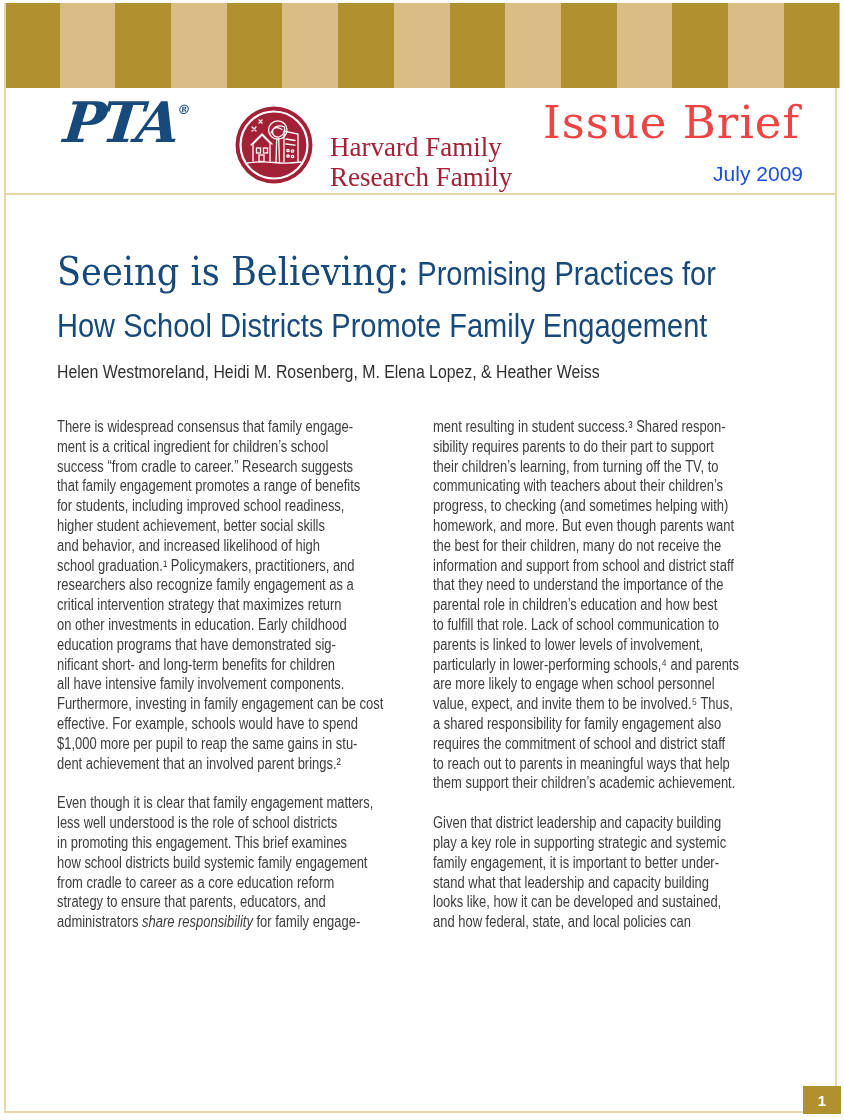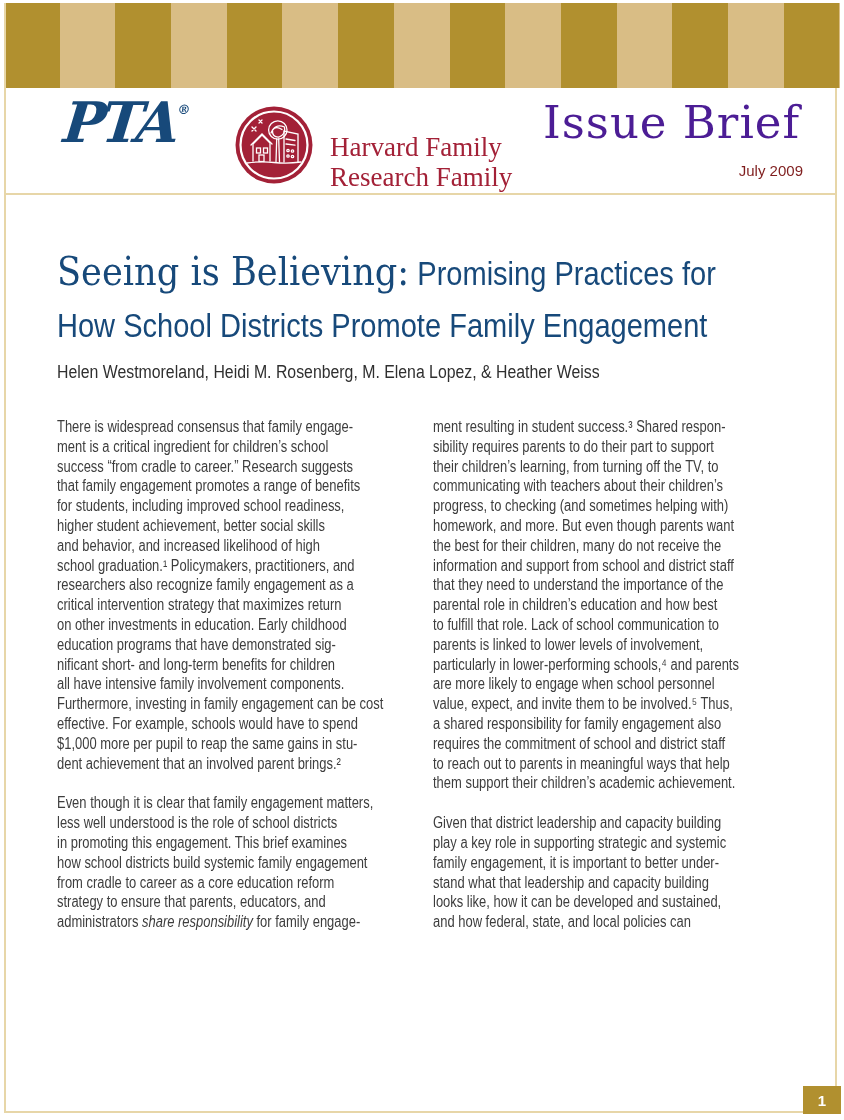--- a/index.html
+++ b/index.html
@@ -30,25 +30,25 @@
   .pta-logo sup{font-size:13px;letter-spacing:0;vertical-align:28px;}
   .hfrp-circle{position:absolute;left:229px;top:18px;width:78px;height:78px;}
   .hfrp-name{
     position:absolute;left:324px;top:28px;
     font-family:"Liberation Serif","DejaVu Serif",serif;
     font-size:27px;line-height:1.12;color:#a32137;margin-top:16px;
   }
   .issue-brief{
     position:absolute;left:501px;top:8px;width:329px;text-align:center;
     font-family:"DejaVu Serif","Liberation Serif",serif;
-    font-size:45px;letter-spacing:1px;color:#4c1d95;
+    font-size:45px;letter-spacing:1px;color:#ef4444;
   }
   .issue-date{
     position:absolute;left:501px;top:74px;width:296px;text-align:right;
-    font-size:15px;color:#7f1d1d;
+    font-size:21px;color:#1d4ed8;
   }
   
   .title-block{
     position:absolute;left:57px;top:247px;width:860px;
     transform:scaleX(0.88);transform-origin:left top;
   }
   .title-line1{white-space:nowrap;line-height:48px;}
   .title-serif{
     font-family:"DejaVu Serif","Liberation Serif",serif;
     font-size:40px;color:#17497a;

